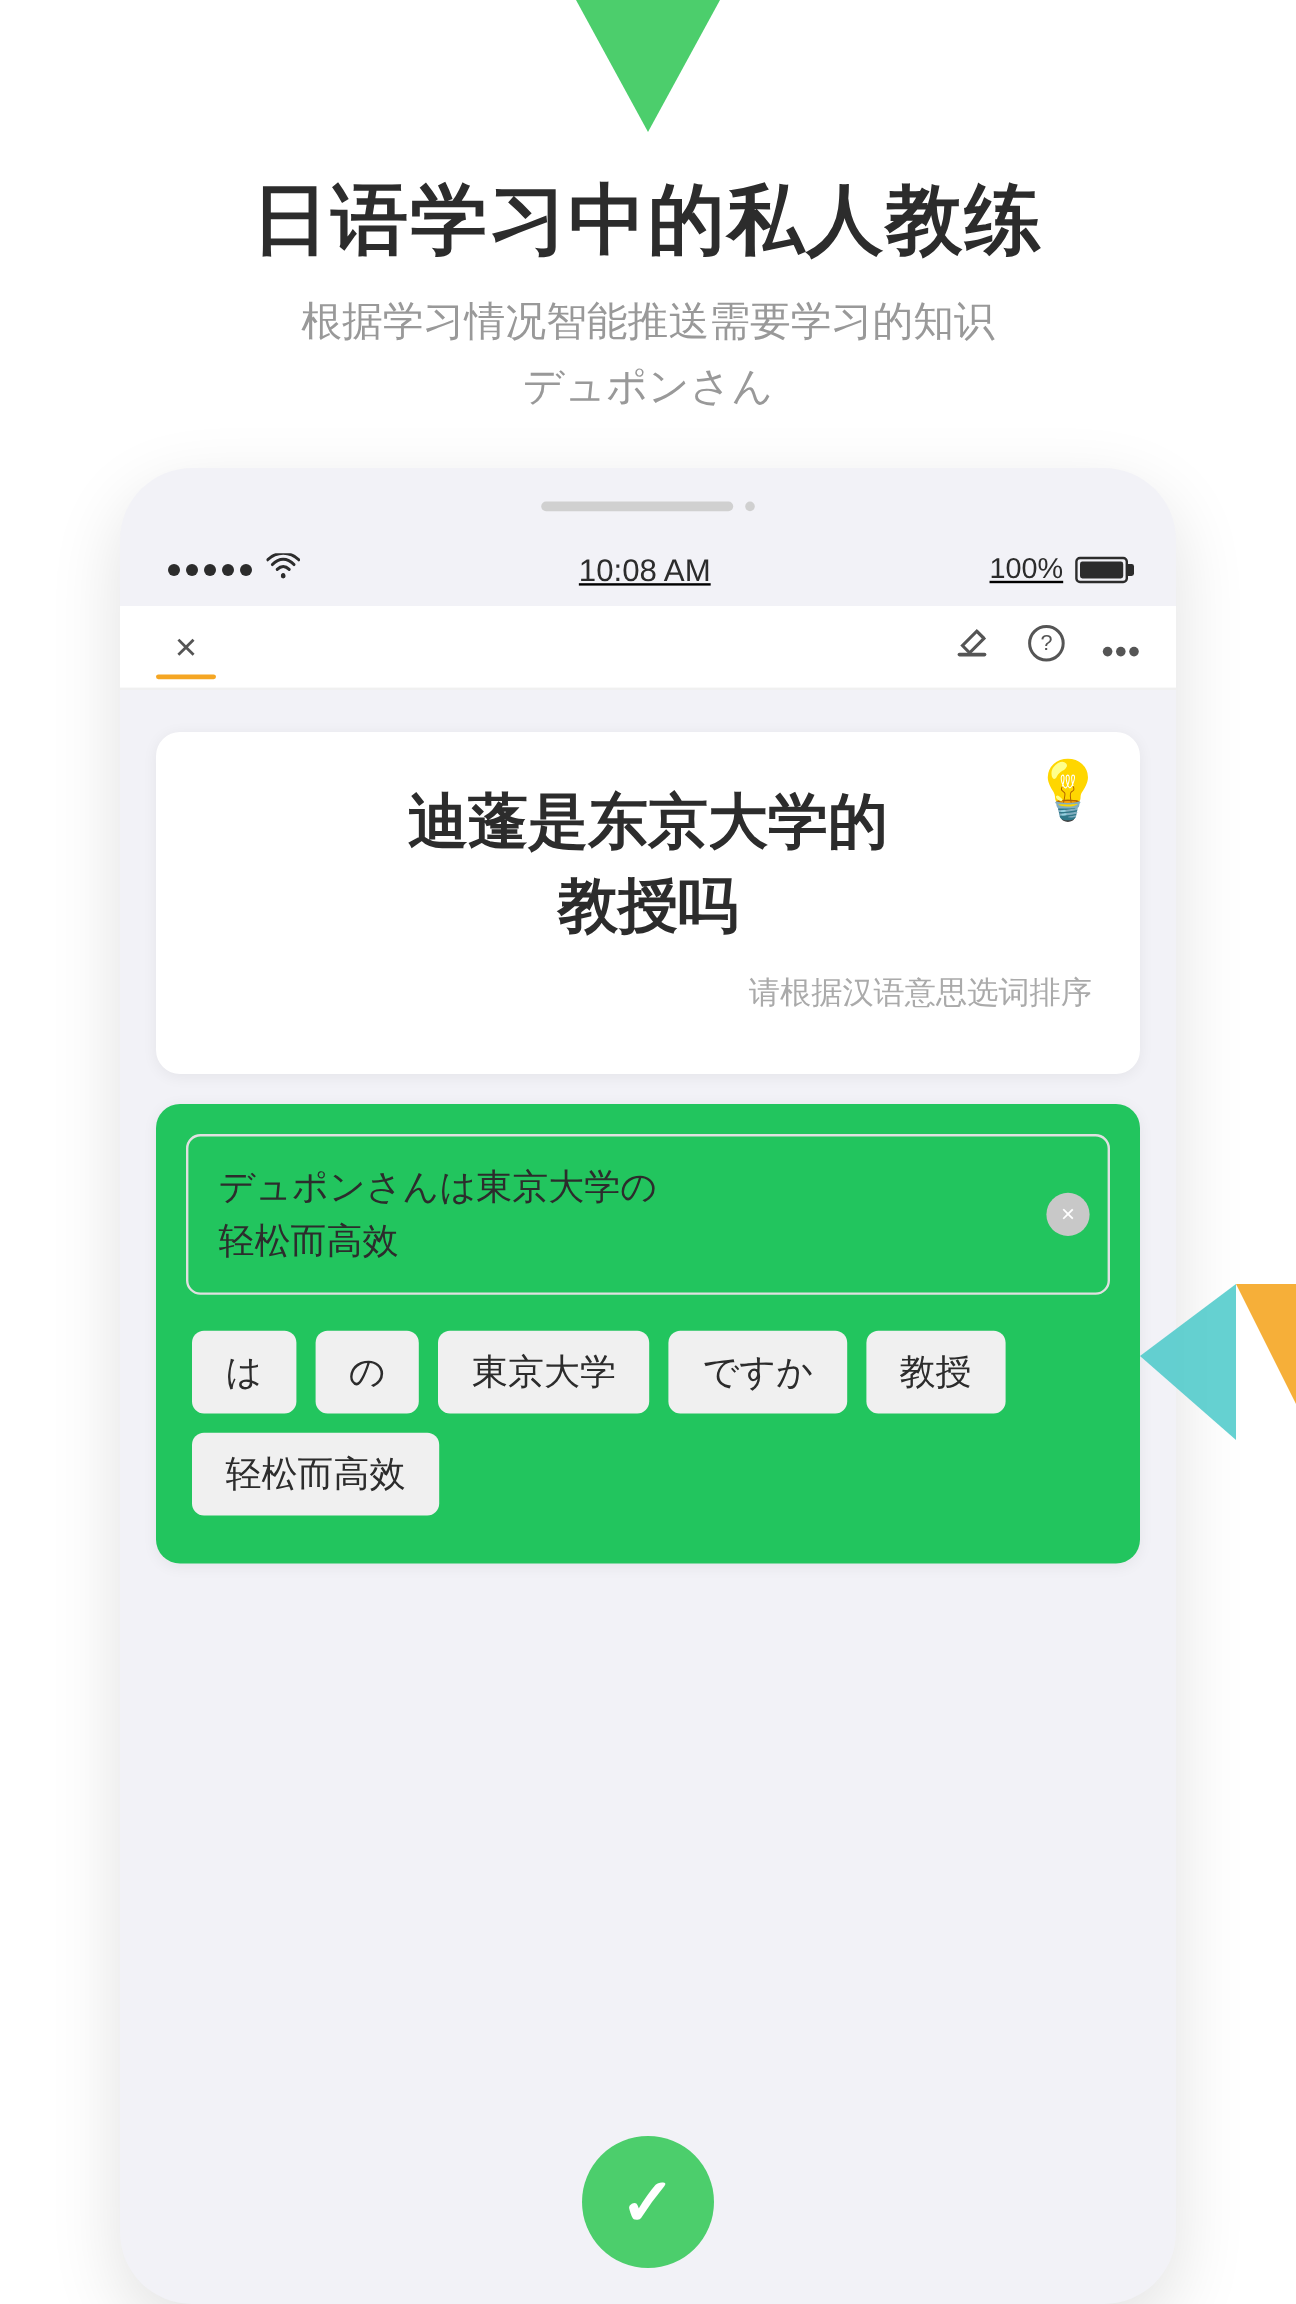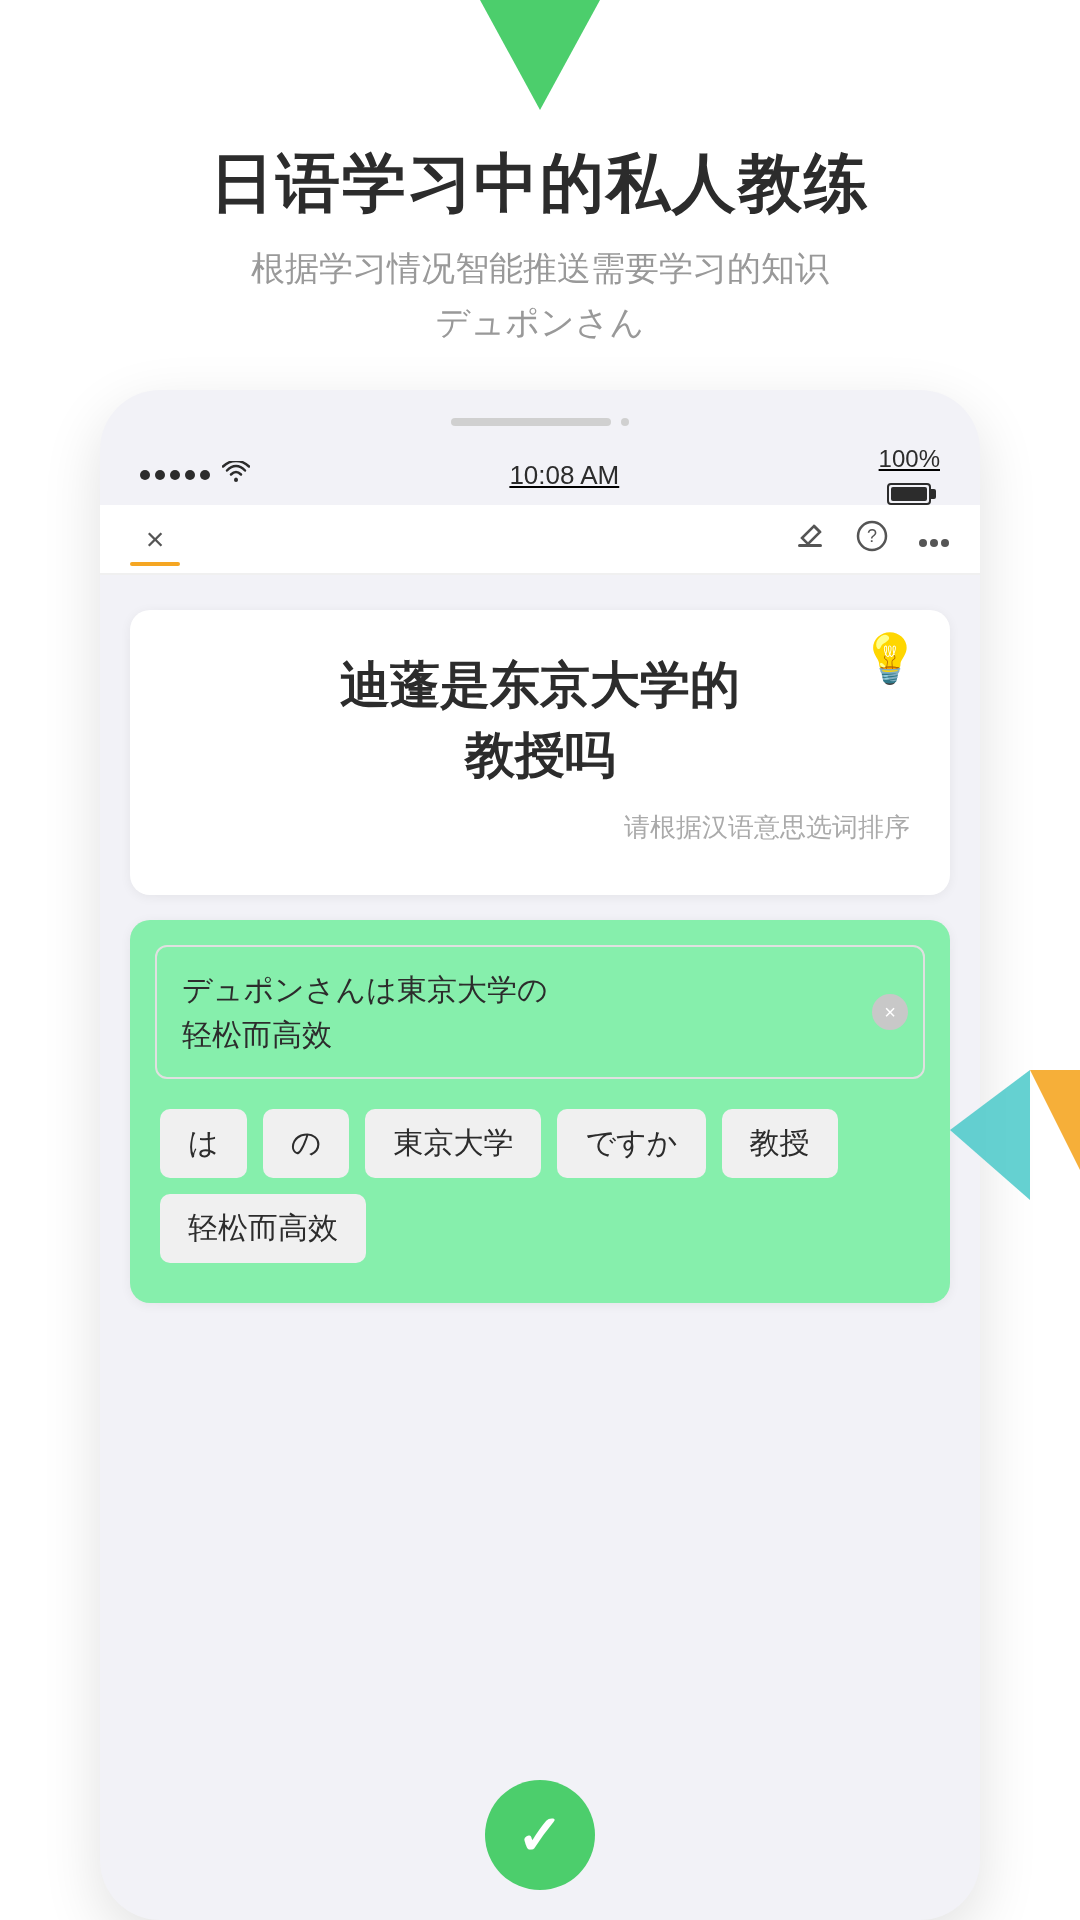--- a/index.html
+++ b/index.html
@@ -121,21 +121,20 @@
     }
     .status-time {
       font-size: 26px;
       font-weight: 500;
       color: #2c2c2c;
     }
     .status-right {
       display: flex;
       align-items: center;
       gap: 10px;
-      flex-direction: column;
     }
     .battery-text {
       font-size: 24px;
       color: #2c2c2c;
     }
     .battery-icon {
       width: 44px;
       height: 22px;
       border: 2px solid #2c2c2c;
       border-radius: 4px;
@@ -244,21 +243,21 @@
       margin-bottom: 20px;
     }
     .question-hint {
       font-size: 26px;
       color: #aaaaaa;
       text-align: right;
     }
 
     
     .answer-card {
-      background: #86efac;
+      background: #22c55e;
       border-radius: 20px;
       padding: 25px 25px 40px;
       box-shadow: 0 2px 12px rgba(0,0,0,0.06);
     }
 
     
     .answer-input-box {
       border: 2px solid #e0e0e0;
       border-radius: 12px;
       padding: 20px 60px 20px 25px;

